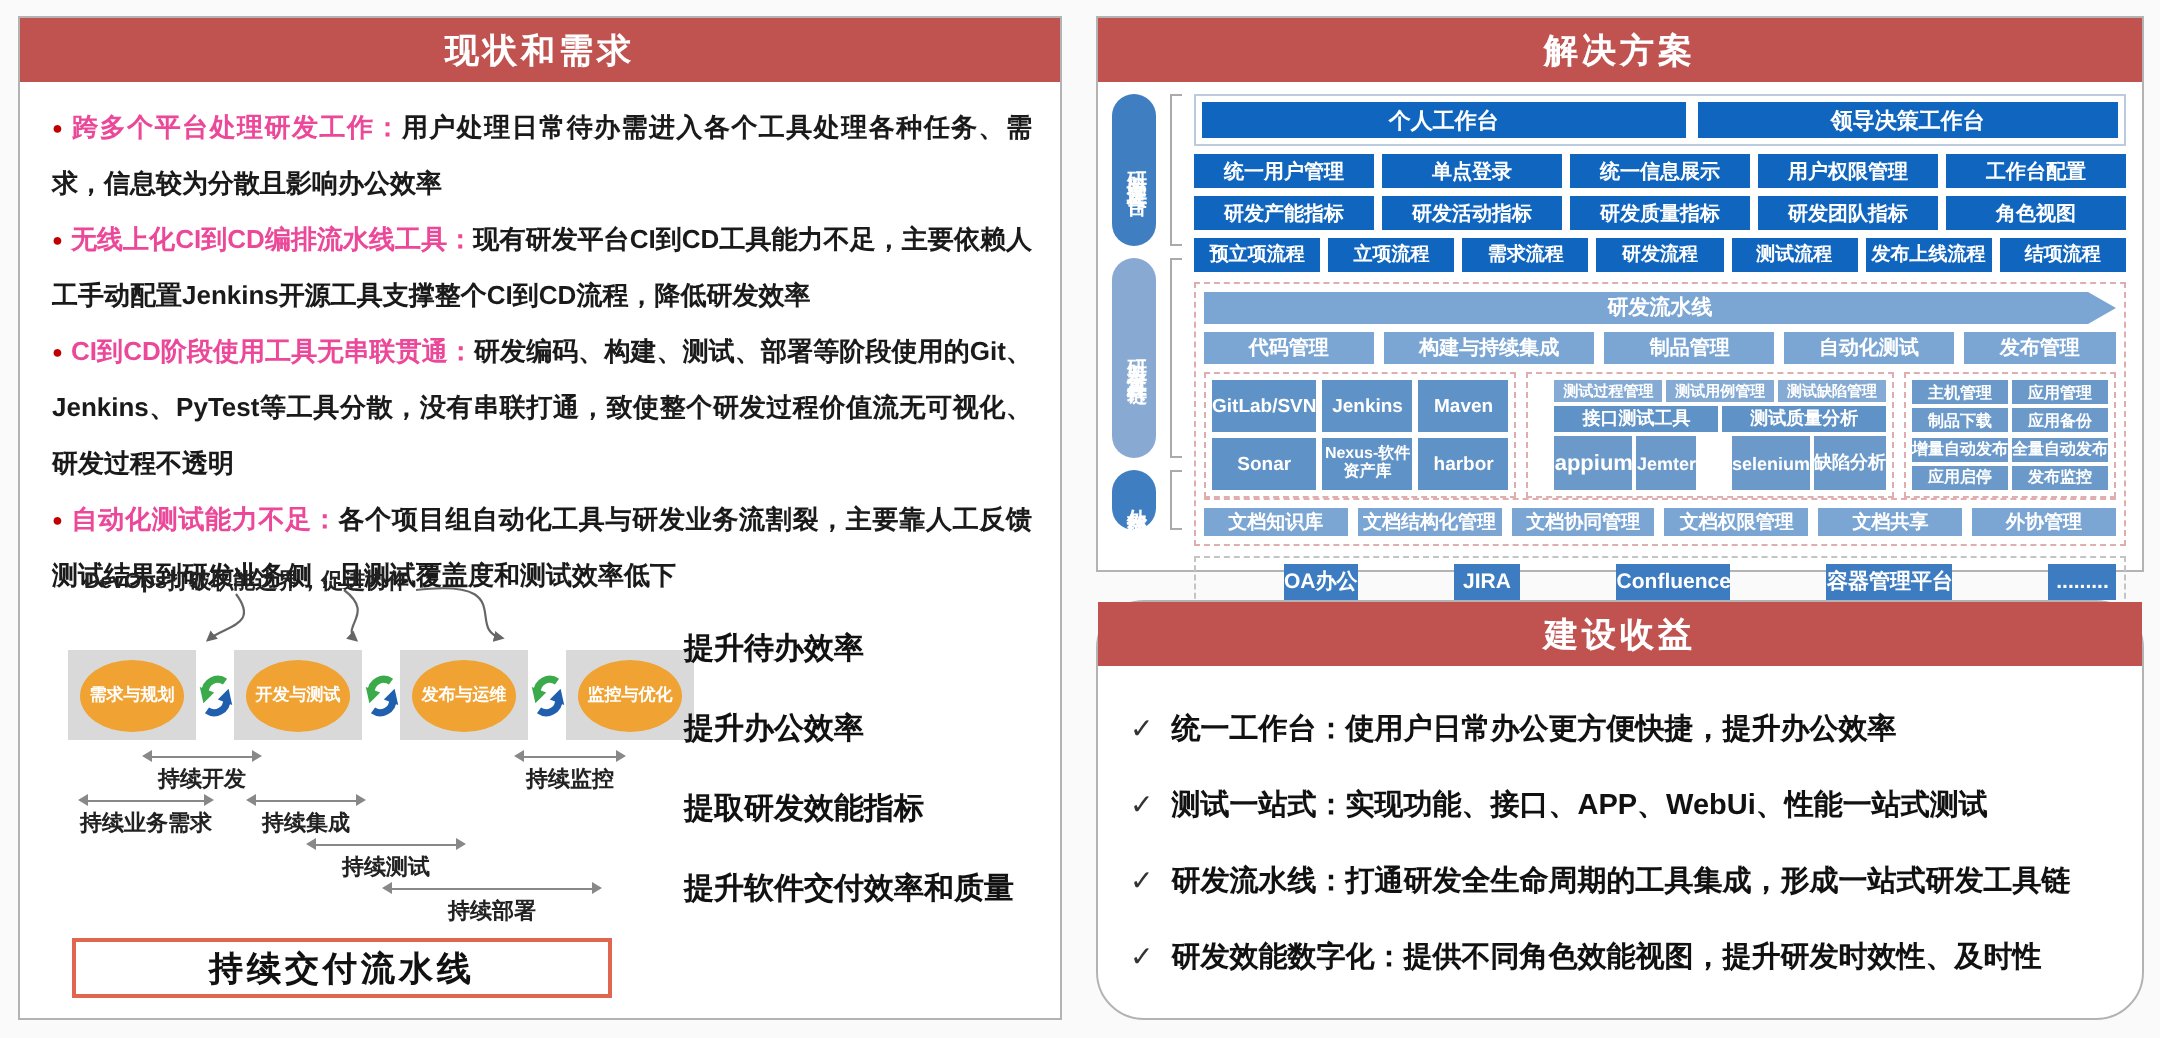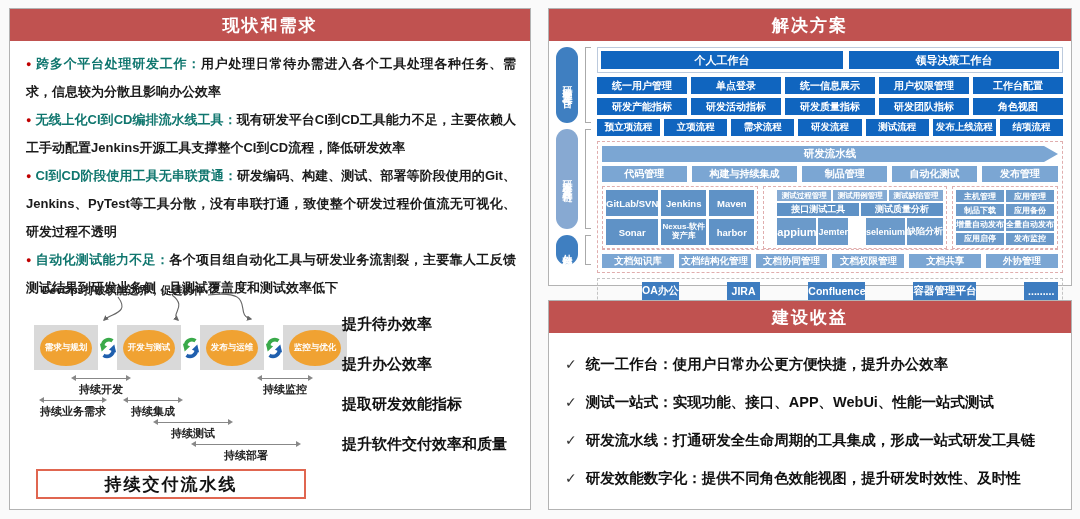--- a/index.html
+++ b/index.html
@@ -12,21 +12,21 @@
   .panel-header {
     height:32px; background:#c05250; color:#fff; display:flex;
     align-items:center; justify-content:center; font-size:17px; font-weight:bold;
     letter-spacing:2px;
   }
   
   #left-panel { left:9px; top:8px; width:522px; height:502px; }
   .bullets { padding:9px 14px 2px 16px; }
   .bullet { font-size:13px; font-weight:bold; color:#1a1a1a; line-height:28px; text-align:justify; }
   .bullet .dot { color:#c00000; font-size:9px; margin-right:4px; vertical-align:1px; }
-  .bullet .lbl { color:#0f766e; }
+  .bullet .lbl { color:#ec4899; }
   
   #devops { position:absolute; left:10px; top:272px; width:502px; height:226px; }
   .devops-caption { position:absolute; left:22px; top:2px; font-size:11px; font-weight:bold; color:#222; }
   .stage-row { position:absolute; left:14px; top:44px; display:flex; align-items:center; }
   .stage-sq { width:64px; height:45px; background:#d9d9d9; display:flex; align-items:center; justify-content:center; }
   .stage-el {
     width:52px; height:36px; background:#f0a232; border-radius:50%;
     display:flex; align-items:center; justify-content:center;
     color:#fff; font-size:8.5px; font-weight:bold; white-space:nowrap;
   }
@@ -92,21 +92,21 @@
   .tg-col .chip { flex:1; font-size:9px; }
   #chip-appium { flex:1.1; font-size:11px; }
   #chip-defect { flex:0.95; font-size:9px; }
   #grp-release { width:112px; display:grid; grid-template-columns:repeat(2,1fr); gap:2px; }
   #grp-release .chip { height:12px; font-size:8px; }
   #doc-row { display:flex; gap:5px; margin-top:0; border-top:1px dashed #e0aeae; padding-top:4px; }
   #doc-row .chip { flex:1; height:14px; font-size:9.5px; }
   #ext-row { margin-top:5px; border:1px dashed #c4c4c4; padding:3px 4px; display:flex; gap:8px; }
   #ext-row .chip { flex:1; height:18px; font-size:10.5px; background:#3d7cc0;margin-left:40px; }
   
-  #benefit-panel { left:548px; top:300px; width:524px; height:210px; }
+  #benefit-panel { left:548px; top:300px; width:524px; height:210px;border-radius:24px; }
   .benefits { padding:22px 18px 0 16px; display:flex; flex-direction:column; gap:19px; }
   .benefit { font-size:14.5px; font-weight:bold; color:#111; }
   .benefit .chk { color:#333; margin-right:9px; font-size:14px; }
 </style>
 </head>
 <body>
 
 <div class="panel" id="left-panel">
   <div class="panel-header">现状和需求</div>
 

